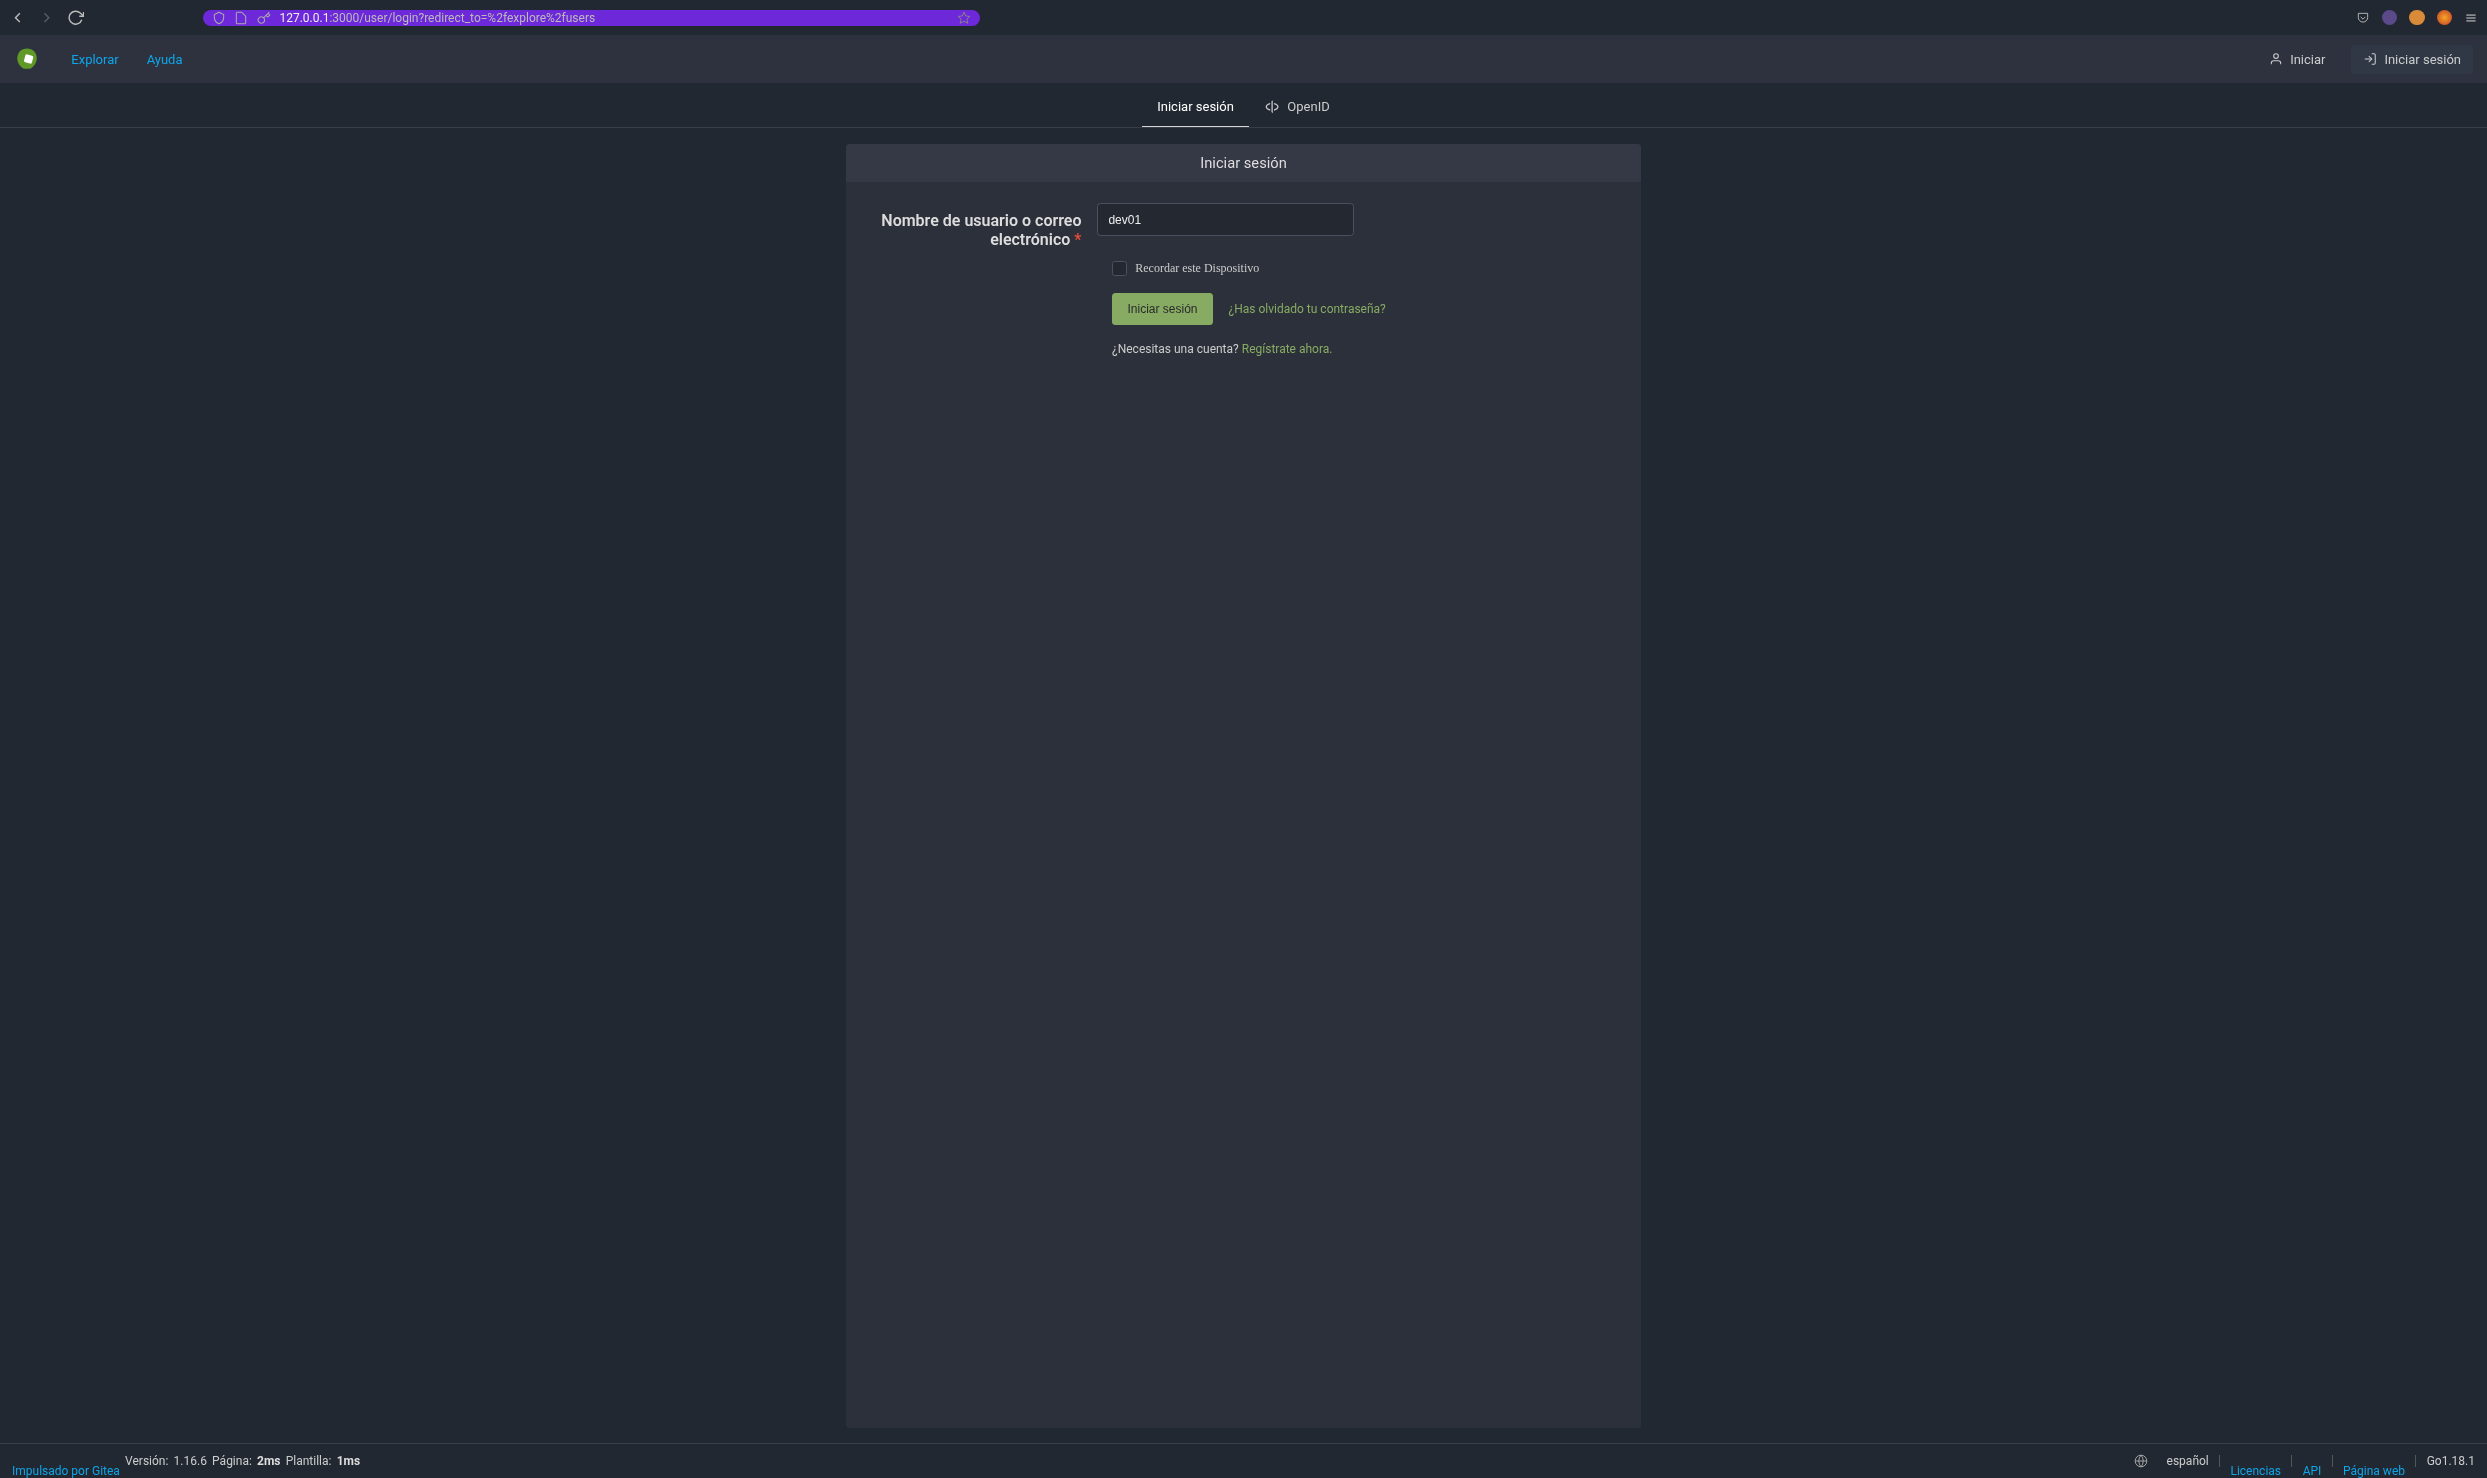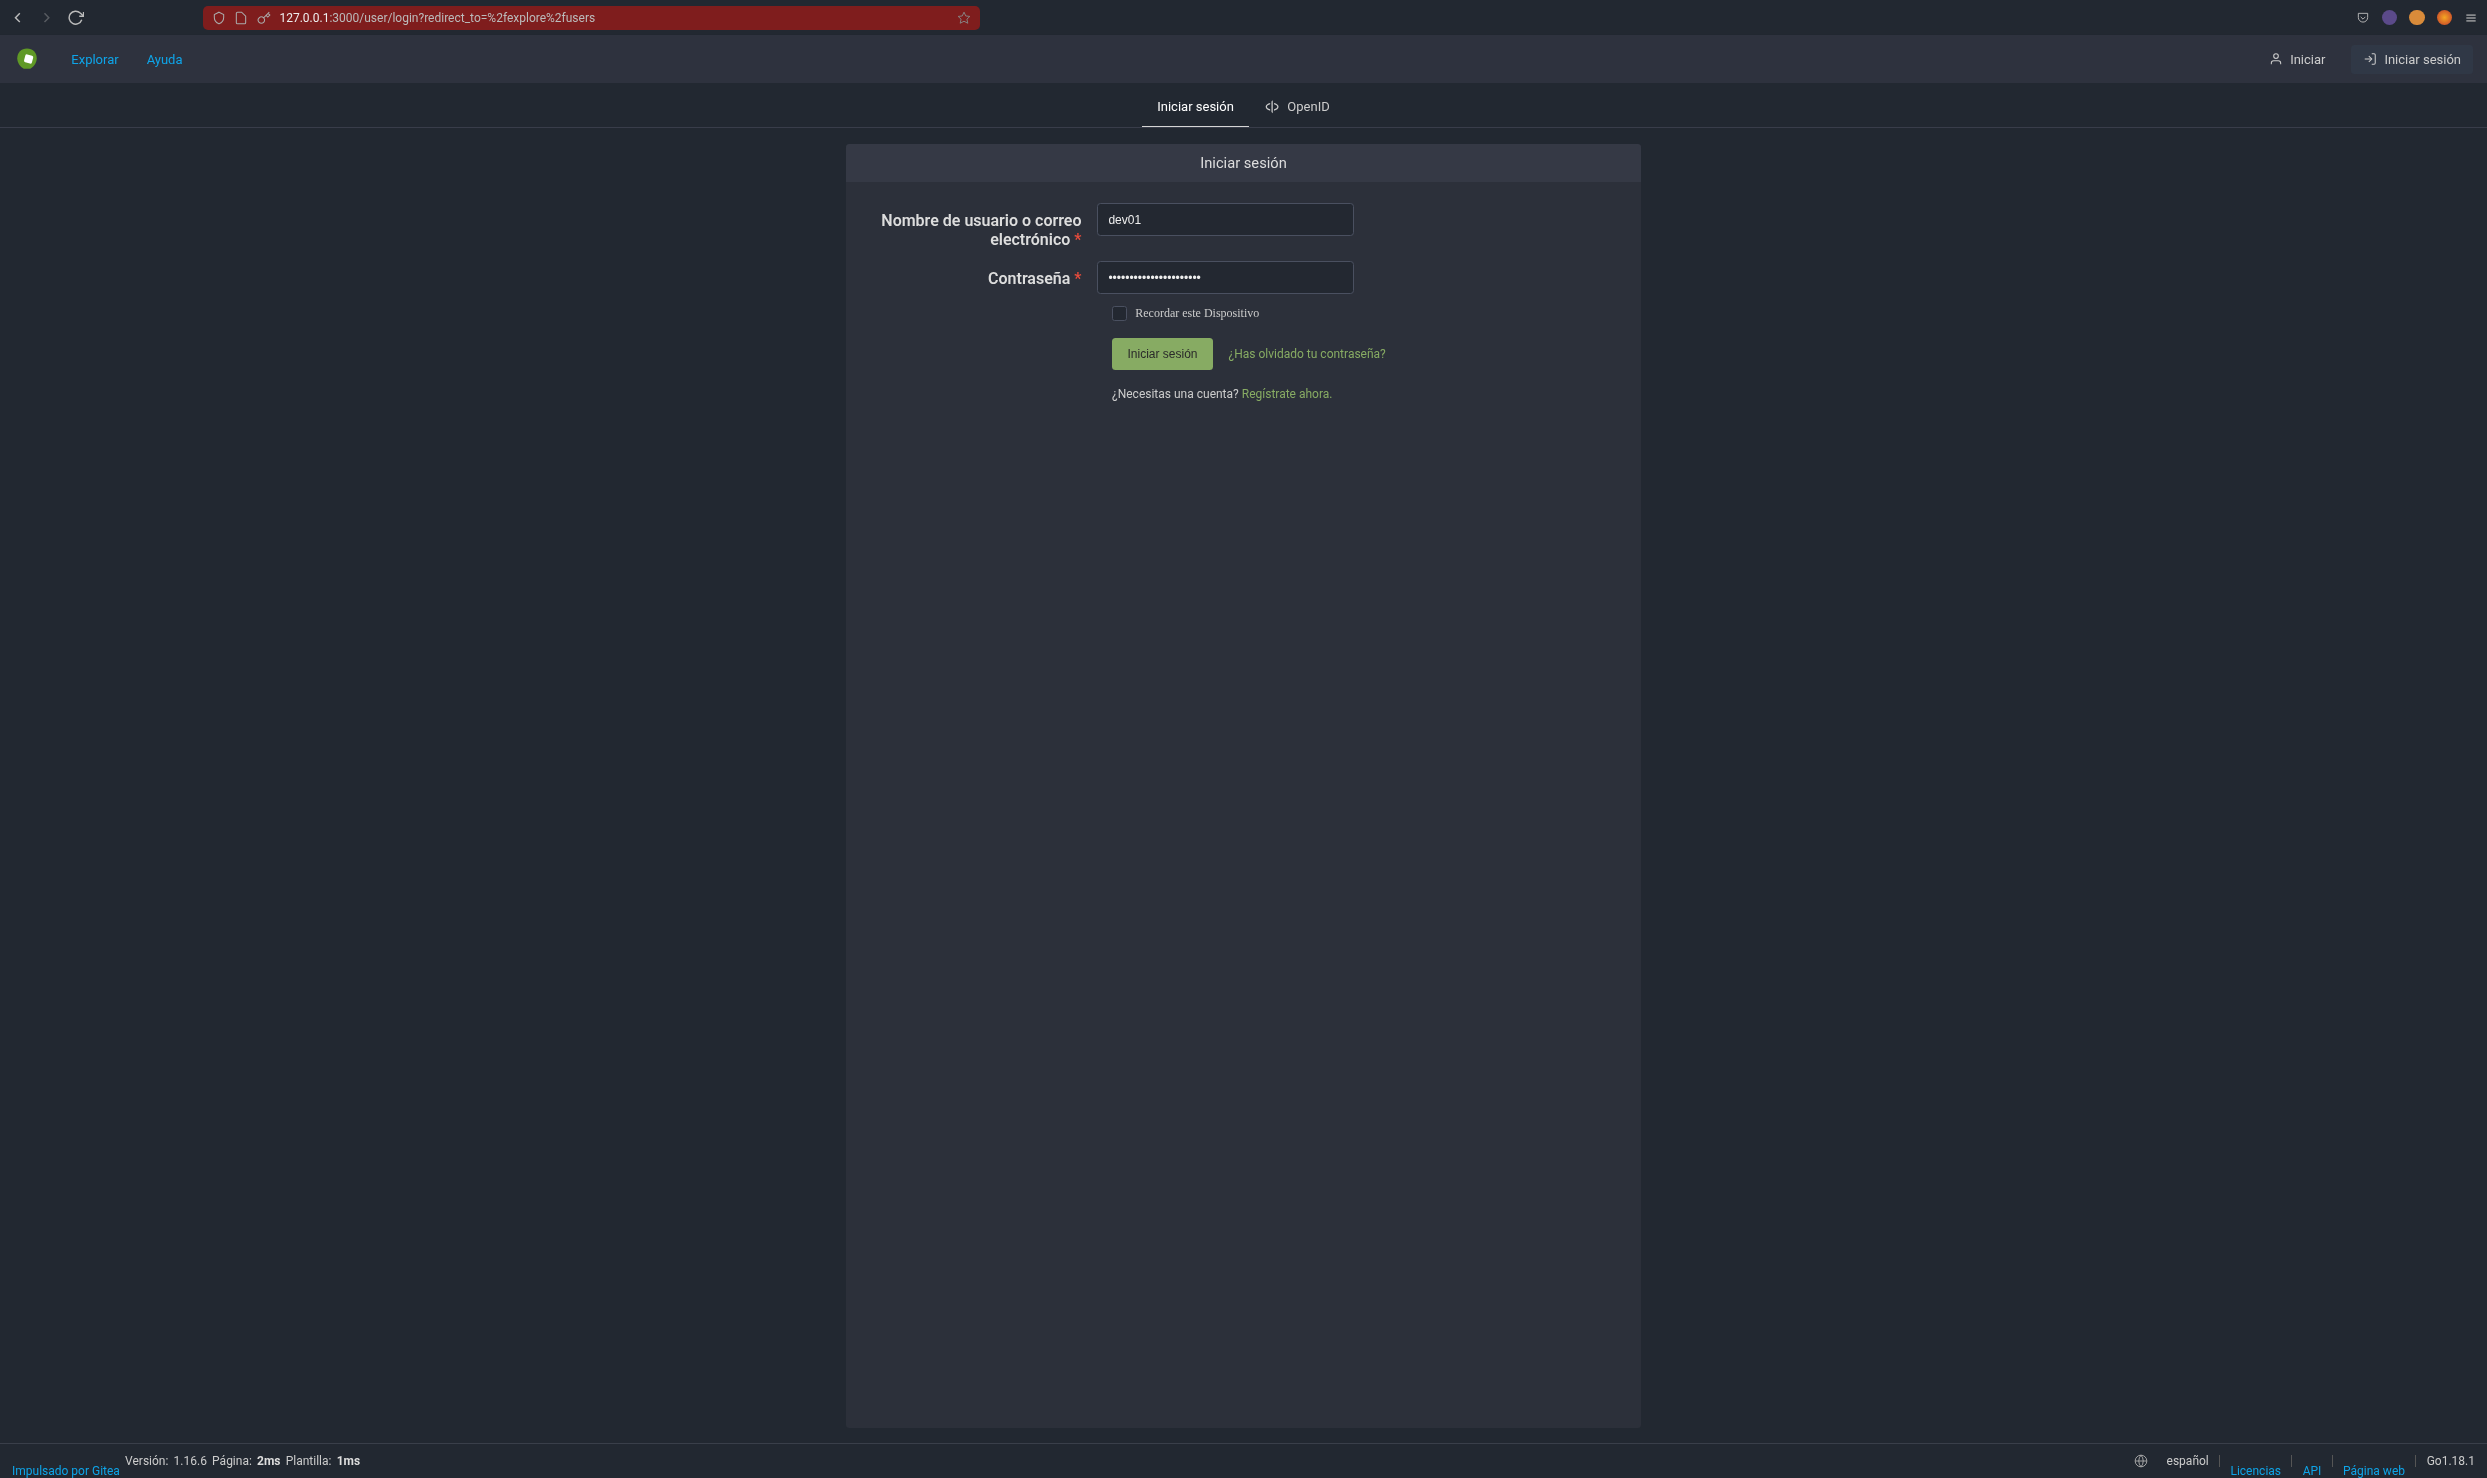--- a/index.html
+++ b/index.html
@@ -28,23 +28,23 @@
       color: #bbb;
       display: flex;
       align-items: center;
       justify-content: center;
     }
     .browser-nav-btn.dim { opacity: 0.35; }
     .browser-nav-btn svg { width: 17.3px; height: 17.3px; }
     .browser-spacer { width: 86px; }
     .url-bar {
       flex: 1;
-      height: 24px;
-      background: #7f1d1d;
-      border-radius: 5px;
+      height: 16px;
+      background: #6d28d9;
+      border-radius: 14px;
       display: flex;
       align-items: center;
       padding: 0 8.6px;
       gap: 8.6px;
       max-width: 777px;
       margin: 0 8.6px;
     }
     .url-icon { width: 14px; height: 14px; color: #aaa; display:flex; align-items:center; justify-content:center; }
     .url-text { font-size: 12px; color: #bbb; flex: 1; }
     .url-host { color: #eee; }
@@ -307,24 +307,20 @@
   </div>
 </div>
 
 <div class="main">
   <div class="login-panel">
     <div class="login-panel-header">Iniciar sesión</div>
     <div class="login-form">
       <div class="form-row">
         <label class="form-label"><span>Nombre de usuario o correo electrónico</span> <span class="req">*</span></label>
         <input class="form-input" value="dev01" style="">
-      </div>
-      <div class="form-row">
-        <label class="form-label"><span>Contraseña</span> <span class="req">*</span></label>
-        <input class="form-input" type="password" value="••••••••••••••••••••••" style="">
       </div>
       <div class="checkbox-row">
         <div class="checkbox"></div>
         <span class="checkbox-label">Recordar este Dispositivo</span>
       </div>
       <div class="action-row">
         <button class="btn-submit">Iniciar sesión</button>
         <a class="link-forgot">¿Has olvidado tu contraseña?</a>
       </div>
       <div class="register-prompt">

